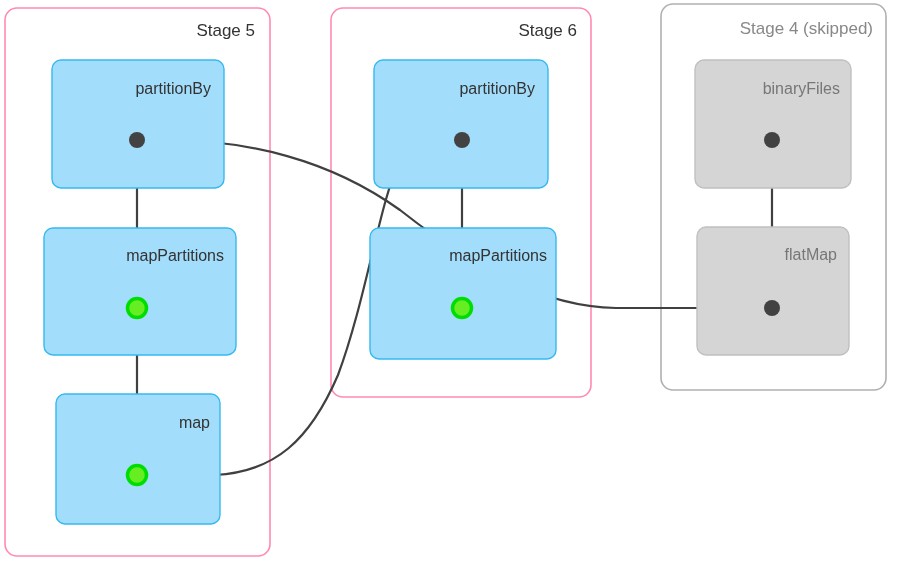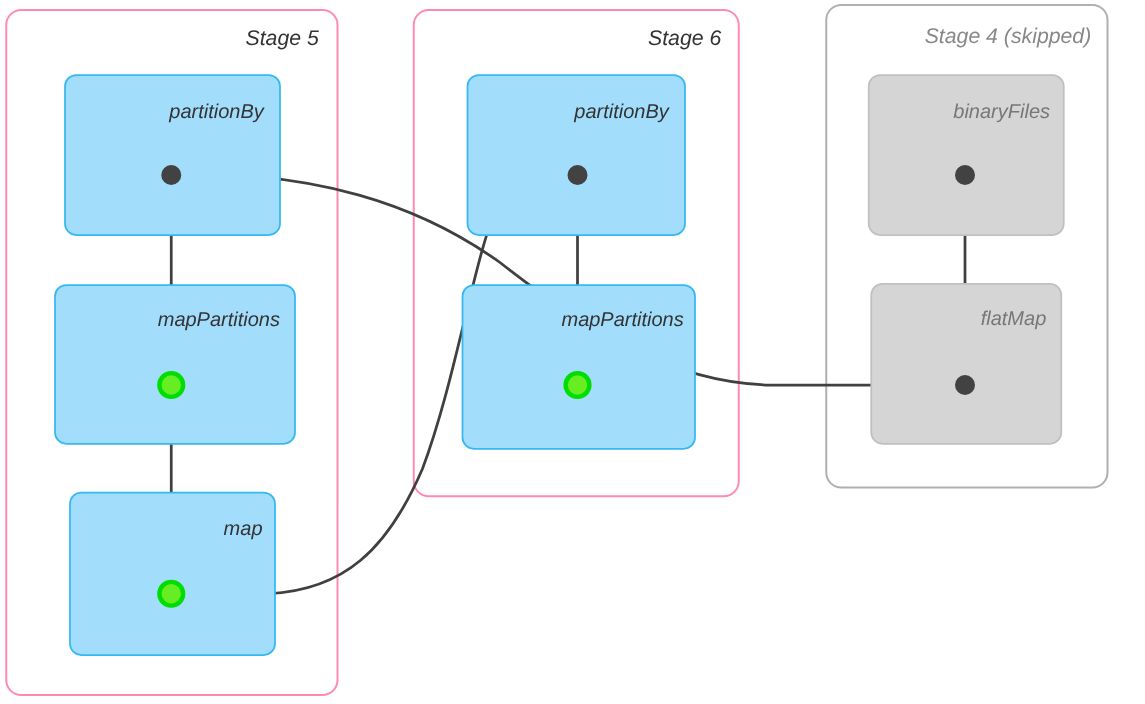--- a/index.html
+++ b/index.html
@@ -12,21 +12,20 @@
     width: 916px;
     height: 563px;
     overflow: hidden;
     font-family: "Liberation Sans", sans-serif;
   }
   #dag-root {
     position: relative;
     width: 916px;
     height: 555px;
     background: #ffffff;
-    font-style: italic;
   }
   #dag-svg {
     position: absolute;
     left: 0;
     top: 0;
     width: 916px;
     height: 563px;
   }
   .stage-label {
     font-size: 17px;

